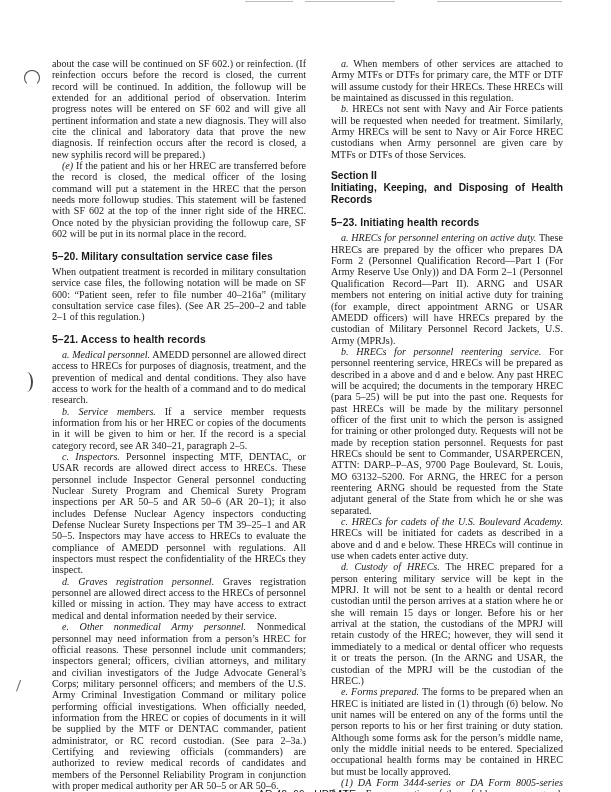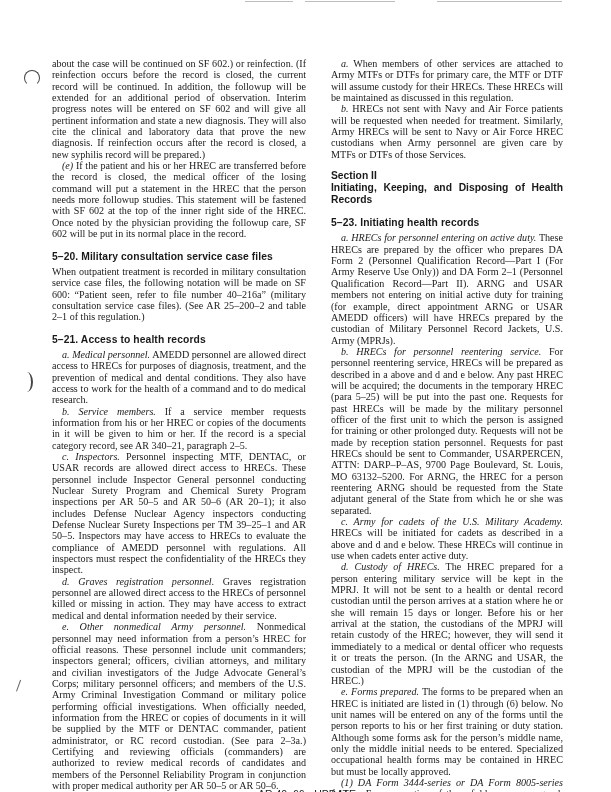--- a/index.html
+++ b/index.html
@@ -52,21 +52,21 @@
 <div class="col col-right">
   <p class="pi"><span class="it">a.</span><span> When members of other services are attached to Army MTFs or DTFs for primary care, the MTF or DTF will assume custody for their HRECs. These HRECs will be maintained as discussed in this regulation.</span></p>
   <p class="pi"><span class="it">b.</span><span> HRECs not sent with Navy and Air Force patients will be requested when needed for treatment. Similarly, Army HRECs will be sent to Navy or Air Force HREC custodians when Army personnel are given care by MTFs or DTFs of those Services.</span></p>
 
   <div class="sec">Section II</div>
   <div class="sec" style="margin-top:0;">Initiating, Keeping, and Disposing of Health Records</div>
 
   <div class="h">5–23. Initiating health records</div>
   <p class="pi"><span class="it">a. HRECs for personnel entering on active duty.</span><span> These HRECs are prepared by the officer who prepares DA Form 2 (Personnel Qualification Record—Part I (For Army Reserve Use Only)) and DA Form 2–1 (Personnel Qualification Record—Part II). ARNG and USAR members not entering on initial active duty for training (for example, direct appointment ARNG or USAR AMEDD officers) will have HRECs prepared by the custodian of Military Personnel Record Jackets, U.S. Army (MPRJs).</span></p>
   <p class="pi"><span class="it">b. HRECs for personnel reentering service.</span><span> For personnel reentering service, HRECs will be prepared as described in a above and d and e below. Any past HREC will be acquired; the documents in the temporary HREC (para 5–25) will be put into the past one. Requests for past HRECs will be made by the military personnel officer of the first unit to which the person is assigned for training or other prolonged duty. Requests will not be made by reception station personnel. Requests for past HRECs should be sent to Commander, USARPERCEN, ATTN: DARP–P–AS, 9700 Page Boulevard, St. Louis, MO 63132–5200. For ARNG, the HREC for a person reentering ARNG should be requested from the State adjutant general of the State from which he or she was separated.</span></p>
-  <p class="pi"><span class="it">c. Army for cadets of the U.S. Military Academy.</span><span> HRECs will be initiated for cadets as described in a above and d and e below. These HRECs will continue in use when cadets enter active duty.</span></p>
+  <p class="pi"><span class="it">c. HRECs for cadets of the U.S. Boulevard Academy.</span><span> HRECs will be initiated for cadets as described in a above and d and e below. These HRECs will continue in use when cadets enter active duty.</span></p>
   <p class="pi"><span class="it">d. Custody of HRECs.</span><span> The HREC prepared for a person entering military service will be kept in the MPRJ. It will not be sent to a health or dental record custodian until the person arrives at a station where he or she will remain 15 days or longer. Before his or her arrival at the station, the custodians of the MPRJ will retain custody of the HREC; however, they will send it immediately to a medical or dental officer who requests it or treats the person. (In the ARNG and USAR, the custodian of the MPRJ will be the custodian of the HREC.)</span></p>
   <p class="pi"><span class="it">e. Forms prepared.</span><span> The forms to be prepared when an HREC is initiated are listed in (1) through (6) below. No unit names will be entered on any of the forms until the person reports to his or her first training or duty station. Although some forms ask for the person’s middle name, only the middle initial needs to be entered. Specialized occupational health forms may be contained in HREC but must be locally approved.</span></p>
 
   <p class="pi"><span class="it">(1) DA Form 3444-series or DA Form 8005-series folders.</span><span> For preparation of these folders, see paragraph 4–4. For HRECs, check the “Health” box under “Type of Record”; for dental records, using only DA Form 3444-series folders, check the “Health (Dental)” box. Contents of any remaining DD Form 722–1 (old record jacket) will be transferred to DA Form 3444-series folders or DA Form 8005-series folders. Handwritten entries will be made in dark ink and boldly printed. (The member’s current organization (for example, “Co A, 163 Inf”) will be hand-written in pencil.)</span></p>
 
 </div>
 
 <div class="footer-title">AR 40–66 • UPDATE</div>
 <div class="page-num">29</div>
 

